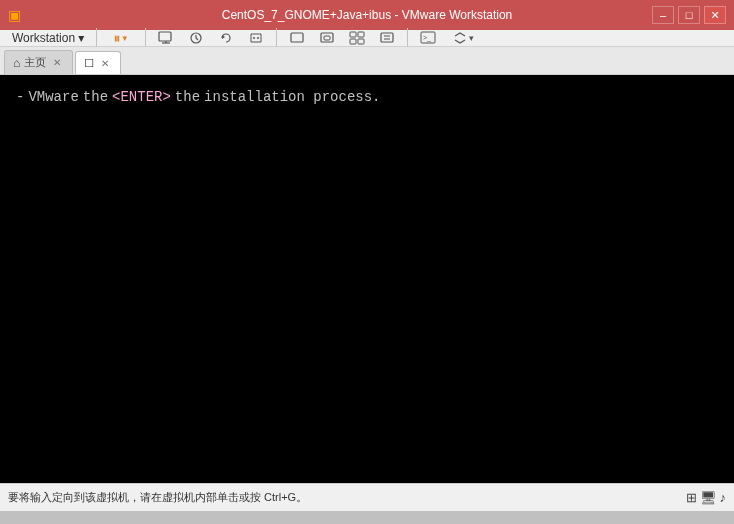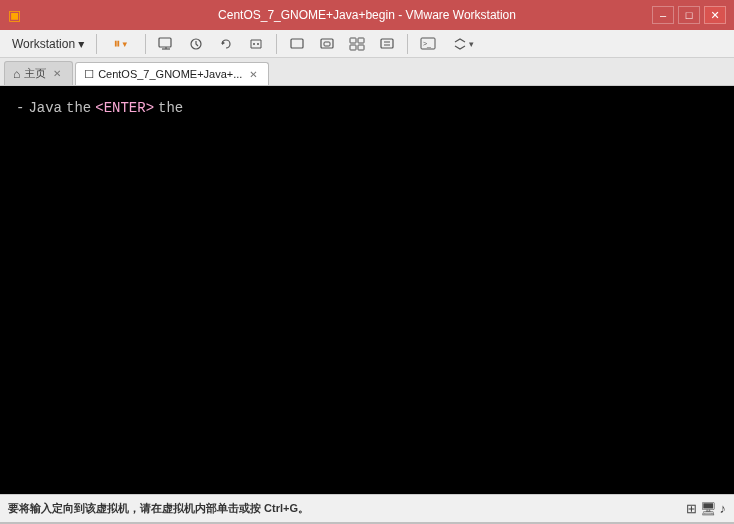--- a/index.html
+++ b/index.html
@@ -55,21 +55,21 @@
       justify-content: center;
       cursor: pointer;
     }
     .title-btn.close {
       background: #d9534f;
     }
 
     
     .menu-bar {
       background: #f0f0f0;
-      height: 28px;
+      height: 17px;
       display: flex;
       align-items: center;
       padding: 7px 4px;
       border-bottom: 1px solid #d0d0d0;
     }
     .menu-item {
       padding: 4px 8px;
       font-size: 12px;
       cursor: pointer;
       display: flex;
@@ -186,21 +186,20 @@
       display: flex;
       align-items: center;
       padding: 0 8px;
       border-top: 1px solid #ccc;
       font-size: 11px;
       color: #333;
       justify-content: space-between;
     }
     .status-left {
       flex: 1;
-      font-weight: bold;
     }
     .status-right {
       display: flex;
       align-items: center;
       gap: 6px;
     }
     .status-icon-group {
       display: flex;
       align-items: center;
       gap: 3px;
@@ -214,21 +213,21 @@
       height: calc(524px - 30px - 30px);
     }
   </style>
 </head>
 <body>
 
 <div class="title-bar">
   <div class="title-bar-left">
     <span class="title-bar-icon" style="color:orange;font-size:14px;">▣</span>
   </div>
-  <span class="title-bar-text">CentOS_7_GNOME+Java+begin - VMware Workstation</span>
+  <span class="title-bar-text">CentOS_7_GNOME+Java+ibus - VMware Workstation</span>
   <div class="title-bar-controls">
     <div class="title-btn">–</div>
     <div class="title-btn">□</div>
     <div class="title-btn close">✕</div>
   </div>
 </div>
 
 <div class="menu-bar">
   <div class="menu-item">
     <span>Workstation</span>
@@ -316,33 +315,33 @@
 <div class="main-content">
 
   <div class="tab-bar">
     <div class="tab">
       <span style="font-size:12px;">⌂</span>
       <span>主页</span>
       <span class="tab-close">✕</span>
     </div>
     <div class="tab active">
       <span style="font-size:11px;">☐</span>
-      <span>CentOS_7_GNOME+Java+...</span>
       <span class="tab-close">✕</span>
     </div>
   </div>
 
   <div class="vm-viewport">
     <div class="terminal-content">
       <div class="terminal-line">
         <span class="term-dash">-</span>
-        <span class="term-normal">Java</span>
+        <span class="term-normal">VMware</span>
         <span class="term-normal">the</span>
         <span class="term-highlight">&lt;ENTER&gt;</span>
         <span class="term-normal">the</span>
+        <span class="term-normal">installation process.</span>
       </div>
     </div>
   </div>
 
   <div class="status-bar">
     <span class="status-left">要将输入定向到该虚拟机，请在虚拟机内部单击或按 Ctrl+G。</span>
     <div class="status-right">
       <div class="status-icon-group">
         <span style="font-size:13px; cursor:pointer;">⊞</span>
         <span style="font-size:13px; cursor:pointer;">🖥</span>

